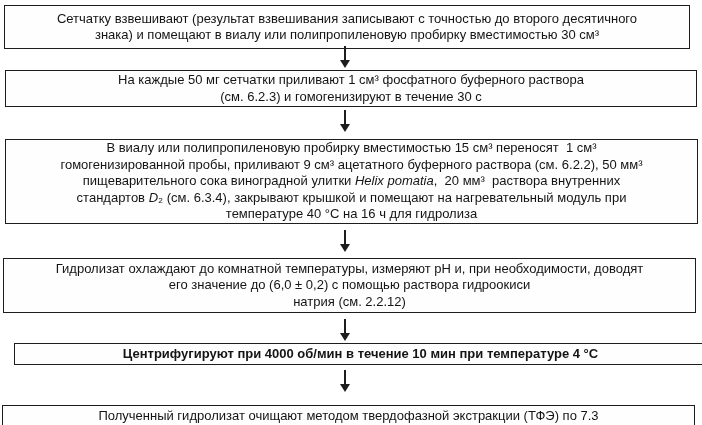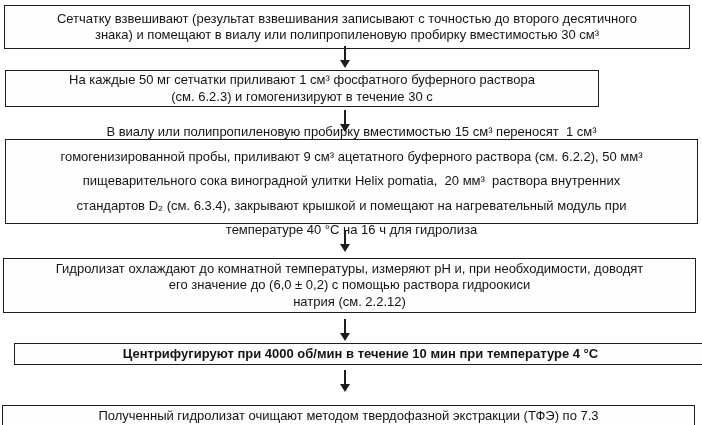--- a/index.html
+++ b/index.html
@@ -26,24 +26,25 @@
     justify-content: center;
     align-items: center;
     text-align: center;
     font-size: 13px;
     line-height: 16.5px;
   }
   .flow-box .line {
     white-space: pre;
   }
   .flow-box .it {
+    font-style: italic;
   }
   #box1 { left: 4px;  top: 5px;   width: 686px; height: 44px; }
-  #box2 { left: 5px;  top: 70px;  width: 594px; height: 37px; }
-  #box3 { left: 5px;  top: 139px; width: 693px; height: 85px; gap: 8px; }
+  #box2 { left: 5px;  top: 70px;  width: 692px; height: 37px; }
+  #box3 { left: 5px;  top: 139px; width: 693px; height: 85px; }
   #box4 { left: 3px;  top: 258px; width: 693px; height: 55px; text-align: right; }
   #box5 { left: 14px;  top: 343px; width: 693px; height: 22px; font-weight: bold; }
   #box6 { left: 2px;  top: 394px; width: 693px; height: 23px; margin-top: 11px; }
   .arrow {
     position: absolute;
     left: 340px;
     width: 10px;
     display: flex;
     flex-direction: column;
     align-items: center;

